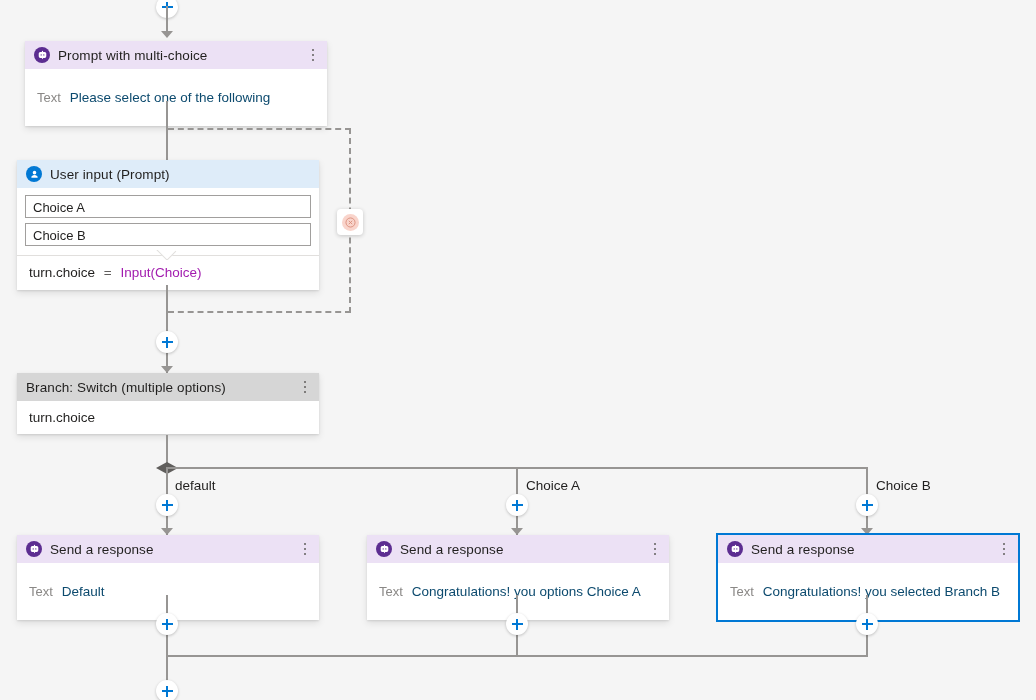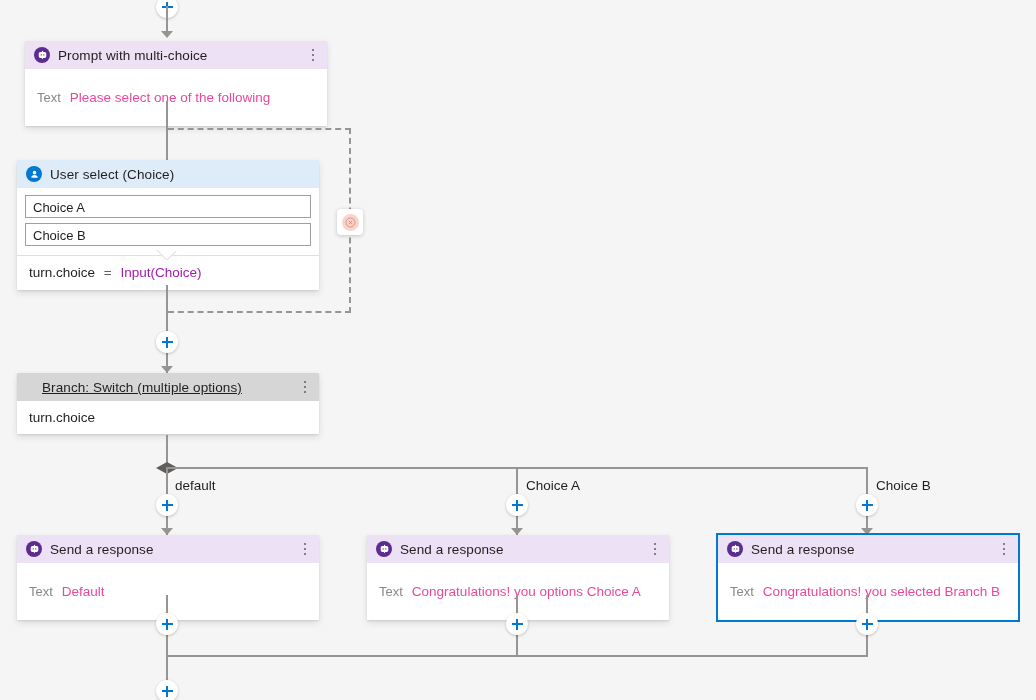--- a/index.html
+++ b/index.html
@@ -51,21 +51,21 @@
   .ic-purple{background:#5c2d91;}
   .ic-blue{background:#0078d4;}
 
   .kebab{position:absolute;right:7px;top:50%;transform:translateY(-50%);
     width:14px;height:16px;display:flex;flex-direction:column;
     align-items:center;justify-content:center;gap:2.5px;cursor:pointer;}
   .kebab i{width:2.5px;height:2.5px;background:#605e5c;display:block;border-radius:1px;}
 
   .node-body{padding:21px 12px;font-size:13.5px;display:flex;align-items:baseline;}
   .lbl{color:#8a8886;margin-right:9px;font-size:13px;}
-  .val{color:#ec4899;}
+  .val{color:#0c4a6e;}
   .plain-body{padding:9px 12px;font-size:13.5px;color:#201f1e;}
 
   
   .choices{padding:7px 8px 9px 8px;background:#fff;}
   .choice-box{height:19px;border:1px solid #a19f9d;background:#fff;
     font-size:13px;color:#201f1e;padding:2px 0 0 7px;box-sizing:content-box;
     margin-bottom:5px;line-height:19px;}
   .choice-box:last-child{margin-bottom:0;}
   .divider{position:relative;height:1px;background:#e1dfdd;}
   .notch{position:absolute;left:50%;top:-5px;transform:translateX(-50%);
@@ -121,21 +121,21 @@
   <div class="dashbox" style="left:168px;top:128px;width:183px;height:185px;border-left:none;"></div>
 
   <div class="node" style="left:17px;top:160px;width:302px;">
     <div class="node-head head-blue">
       <span class="ic ic-blue">
         <svg width="11" height="11" viewBox="0 0 16 16" fill="#ffffff">
           <circle cx="8" cy="5.3" r="2.6"></circle>
           <path d="M8 8.6c-2.6 0-4.5 1.5-4.5 3.1v1.1h9v-1.1C12.5 10.1 10.6 8.6 8 8.6z"></path>
         </svg>
       </span>
-      <span class="node-title">User select (Choice)</span>
+      <span class="node-title">User input (Prompt)</span>
     </div>
     <div class="choices">
       <div class="choice-box">Choice A</div>
       <div class="choice-box">Choice B</div>
     </div>
     <div class="divider">
       <span class="notch"></span>
     </div>
     <div class="out-row">
       <span class="mono">turn.choice</span>
@@ -152,21 +152,21 @@
       </svg>
     </span>
   </div>
 
   <div class="vline" style="left:166px;top:285px;height:88px;"></div>
   <div class="plus" style="left:156px;top:331px;"></div>
   <div class="arrow" style="left:161px;top:366px;"></div>
 
   <div class="node" style="left:17px;top:373px;width:302px;">
     <div class="node-head head-gray">
-      <span class="node-title" style="margin-left:16px;text-decoration:underline;">Branch: Switch (multiple options)</span>
+      <span class="node-title" style="margin-left:0;">Branch: Switch (multiple options)</span>
       <span class="kebab">
           <i></i>
           <i></i>
           <i></i>
         </span>
     </div>
     <div class="plain-body">turn.choice</div>
   </div>
 
   <div class="vline" style="left:166px;top:435px;height:34px;"></div>

